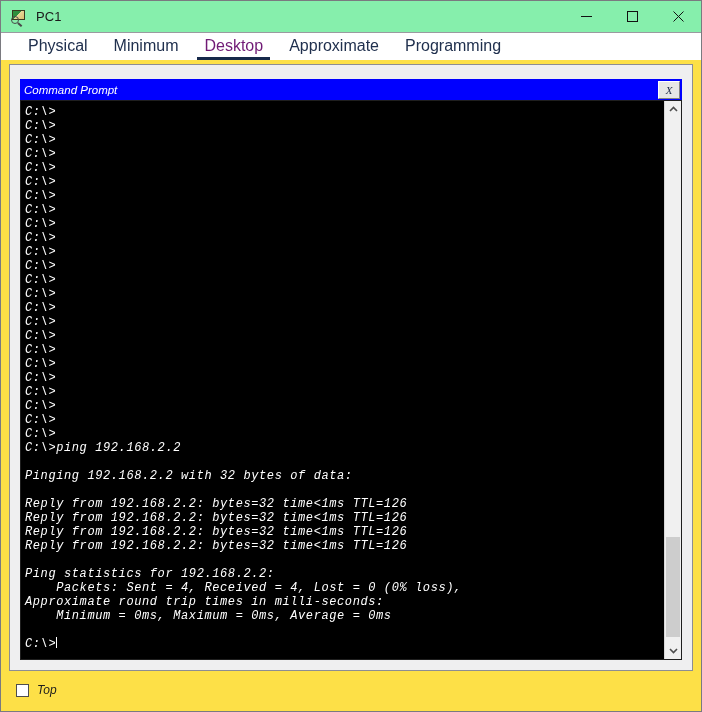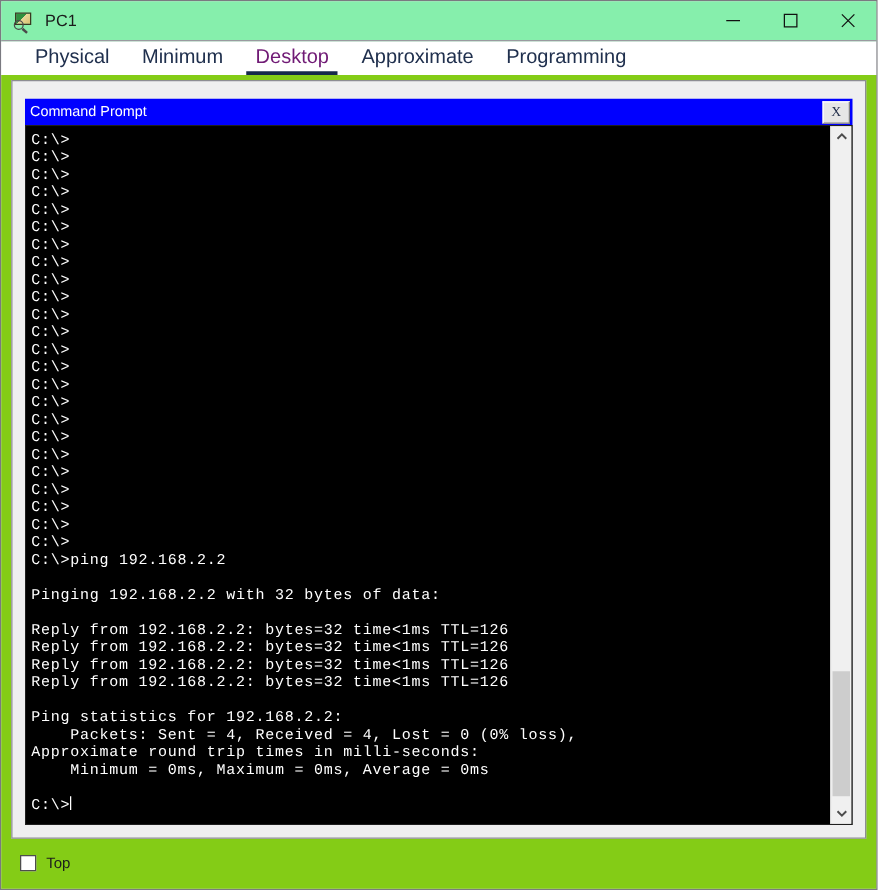--- a/index.html
+++ b/index.html
@@ -114,23 +114,24 @@
     position: absolute;
     left: 6px; right: 6px;
     bottom: 0;
     height: 3px;
     background: #16294a;
   }
 
   
   .body-area {
     flex: 1 1 auto;
-    background: #84cc16;
+    background: #fde047;
     padding: 0;
     position: relative;
+    font-style: italic;
   }
   .content-panel {
     position: absolute;
     left: 8px;
     top: 4px;
     right: 8px;
     bottom: 40px;
     background: #efeff0;
     border: 1px solid #8d8d93;
     box-sizing: border-box;

